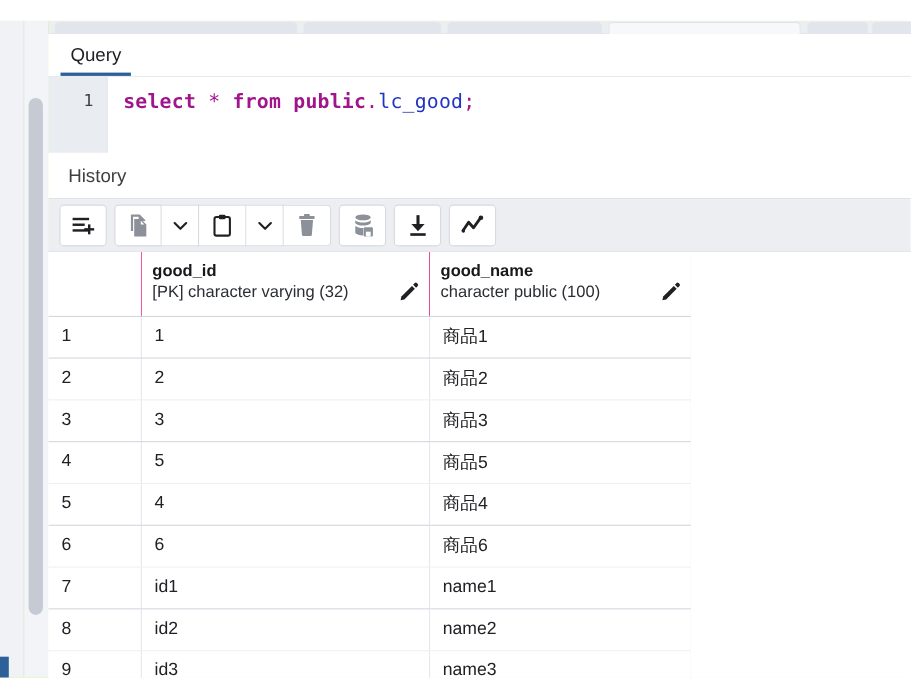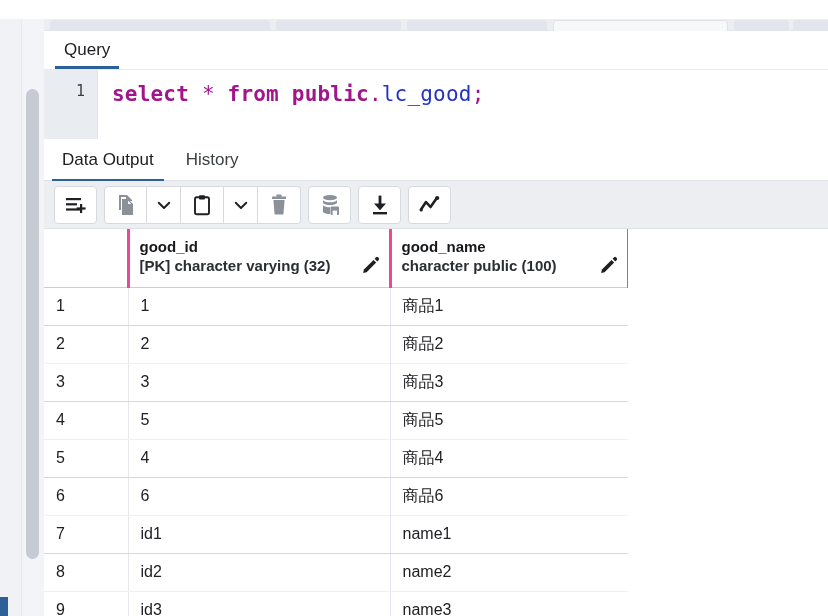--- a/index.html
+++ b/index.html
@@ -103,21 +103,21 @@
     font-size: 15px;
     padding-top: 12px;
     text-align: right;
     padding-right: 12px;
   }
   .code {
     flex: 1;
     background: #ffffff;
     padding: 12px 0 0 14px;
     font-family: "DejaVu Sans Mono", monospace;
-    font-size: 21px;
+    font-size: 18px;
     letter-spacing: 0.2px;
     white-space: pre;
   }
   .kw   { color: #a0148c; font-weight: 700; }
   .op   { color: #a0148c; }
   .ident{ color: #2233c4; }
   .punc { color: #a0148c; }
 
   
   .results-pane {
@@ -191,34 +191,34 @@
     width: 584px;
   }
   table.grid col.c-rn { width: 84px; }
   table.grid col.c-id { width: 262px; }
   table.grid col.c-nm { width: 238px; }
 
   table.grid thead th {
     height: 58px;
     vertical-align: top;
     background: #ffffff;
-    border-right: 3px solid #ec4899;
+    border-right: 1px solid #ec4899;
     border-bottom: 1px solid #c9cfd6;
     padding: 8px 10px 0 10px;
     text-align: left;
     font-weight: 400;
     position: relative;
   }
   th.rn-head { border-right: 1px solid #dfe3e8; }
   .col-name {
     font-size: 15px; font-weight: 700; color: #16181b;
     line-height: 19px;
   }
   .col-type {
-    font-size: 15px; color: #2b2e33; line-height: 20px; font-weight: bold;
+    font-size: 15px; color: #2b2e33; line-height: 20px;
   }
   .edit-pencil {
     position: absolute; right: 8px; top: 26px;
   }
 
   table.grid td {
     height: 38px;
     border-right: 1px solid #e4e7ec;
     border-bottom: 1px solid #eef0f3;
     padding: 0 12px;
@@ -271,23 +271,20 @@
       <div class="gutter">
         <span>1</span>
       </div>
       <div class="code"><span class="kw">select</span><span> </span><span class="op">*</span><span> </span><span class="kw">from</span><span> </span><span class="kw">public</span><span class="punc">.</span><span class="ident">lc_good</span><span class="punc">;</span></div>
     </div>
   </div>
 
   <div class="results-pane">
 
     <div class="res-tabbar">
-      <div class="res-tab active">
-        <span>Data Output</span>
-      </div>
       <div class="res-tab">
         <span>History</span>
       </div>
     </div>
 
     <div class="toolbar">
 
       <div class="tgroup">
         <div class="tbtn only">
           <svg width="24" height="24" viewBox="0 0 24 24">

